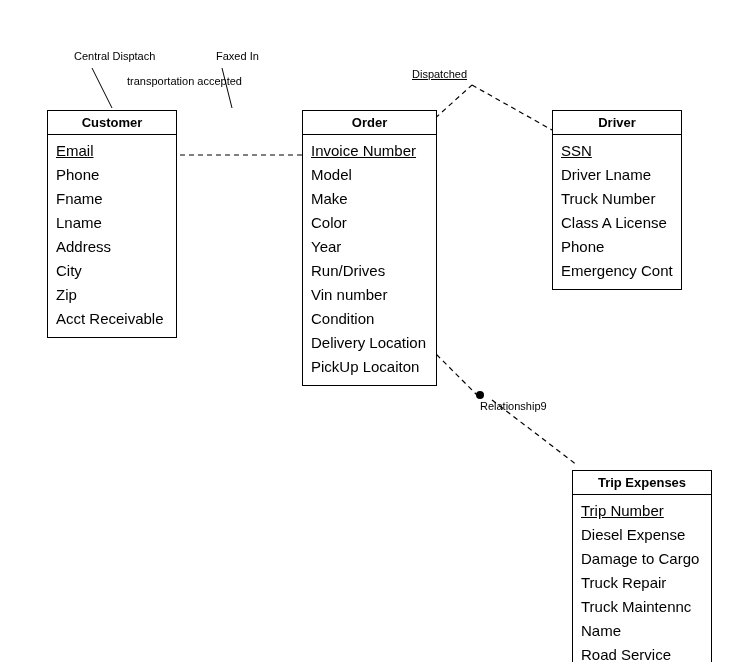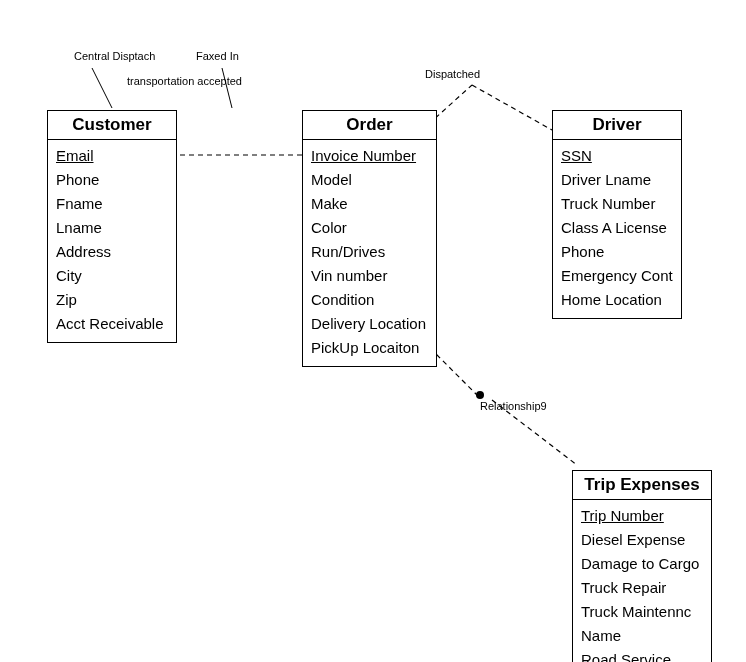--- a/index.html
+++ b/index.html
@@ -25,21 +25,21 @@
       border: 1.5px solid #000;
       background: #fff;
       min-width: 110px;
     }
 
     .entity-header {
       font-weight: bold;
       text-align: center;
       padding: 4px 8px;
       border-bottom: 1.5px solid #000;
-      font-size: 17px;
+      font-size: 13px;
     }
 
     .entity-body {
       padding: 4px 8px 6px 8px;
     }
 
     .entity-body div {
       line-height: 1.6;
       font-size: 15px;
     }
@@ -81,23 +81,23 @@
     <line x1="440" y1="85" x2="520" y2="130" stroke="#000" stroke-width="1.2" stroke-dasharray="5,4"></line>
 
     <line x1="360" y1="310" x2="445" y2="395" stroke="#000" stroke-width="1.2" stroke-dasharray="5,4"></line>
 
     <line x1="460" y1="400" x2="545" y2="465" stroke="#000" stroke-width="1.2" stroke-dasharray="5,4"></line>
 
     <circle cx="448" cy="395" r="4" fill="#000"></circle>
   </svg>
 
   <div class="label-text" style="left:42px; top:50px;">Central Disptach</div>
-  <div class="label-text" style="left:164px; top:50px;">Faxed In</div>
+  <div class="label-text" style="left:184px; top:50px;">Faxed In</div>
   <div class="label-text" style="left:95px; top:75px;">transportation accepted</div>
-  <div class="label-text" style="left:393px; top:68px;">Dispatched</div>
+  <div class="label-text" style="left:380px; top:68px;text-decoration:underline;">Dispatched</div>
   <div class="label-text" style="left:448px; top:400px;">Relationship9</div>
 
   <div class="entity-box" style="left:15px; top:110px; width:130px;">
     <div class="entity-header">Customer</div>
     <div class="entity-body">
       <div class="underline">Email</div>
       <div>Phone</div>
       <div>Fname</div>
       <div>Lname</div>
       <div>Address</div>
@@ -107,38 +107,38 @@
     </div>
   </div>
 
   <div class="entity-box" style="left:270px; top:110px; width:135px;">
     <div class="entity-header">Order</div>
     <div class="entity-body">
       <div class="underline">Invoice Number</div>
       <div>Model</div>
       <div>Make</div>
       <div>Color</div>
+      <div>Year</div>
       <div>Run/Drives</div>
       <div>Vin number</div>
       <div>Condition</div>
       <div>Delivery Location</div>
       <div>PickUp Locaiton</div>
     </div>
   </div>
 
   <div class="entity-box" style="left:520px; top:110px; width:130px;">
     <div class="entity-header">Driver</div>
     <div class="entity-body">
       <div class="underline">SSN</div>
       <div>Driver Lname</div>
       <div>Truck Number</div>
       <div>Class A License</div>
       <div>Phone</div>
       <div>Emergency Cont</div>
-      <div>Home Location</div>
     </div>
   </div>
 
   <div class="entity-box" style="left:540px; top:470px; width:140px;">
     <div class="entity-header">Trip Expenses</div>
     <div class="entity-body">
       <div class="underline">Trip Number</div>
       <div>Diesel Expense</div>
       <div>Damage to Cargo</div>
       <div>Truck Repair</div>

